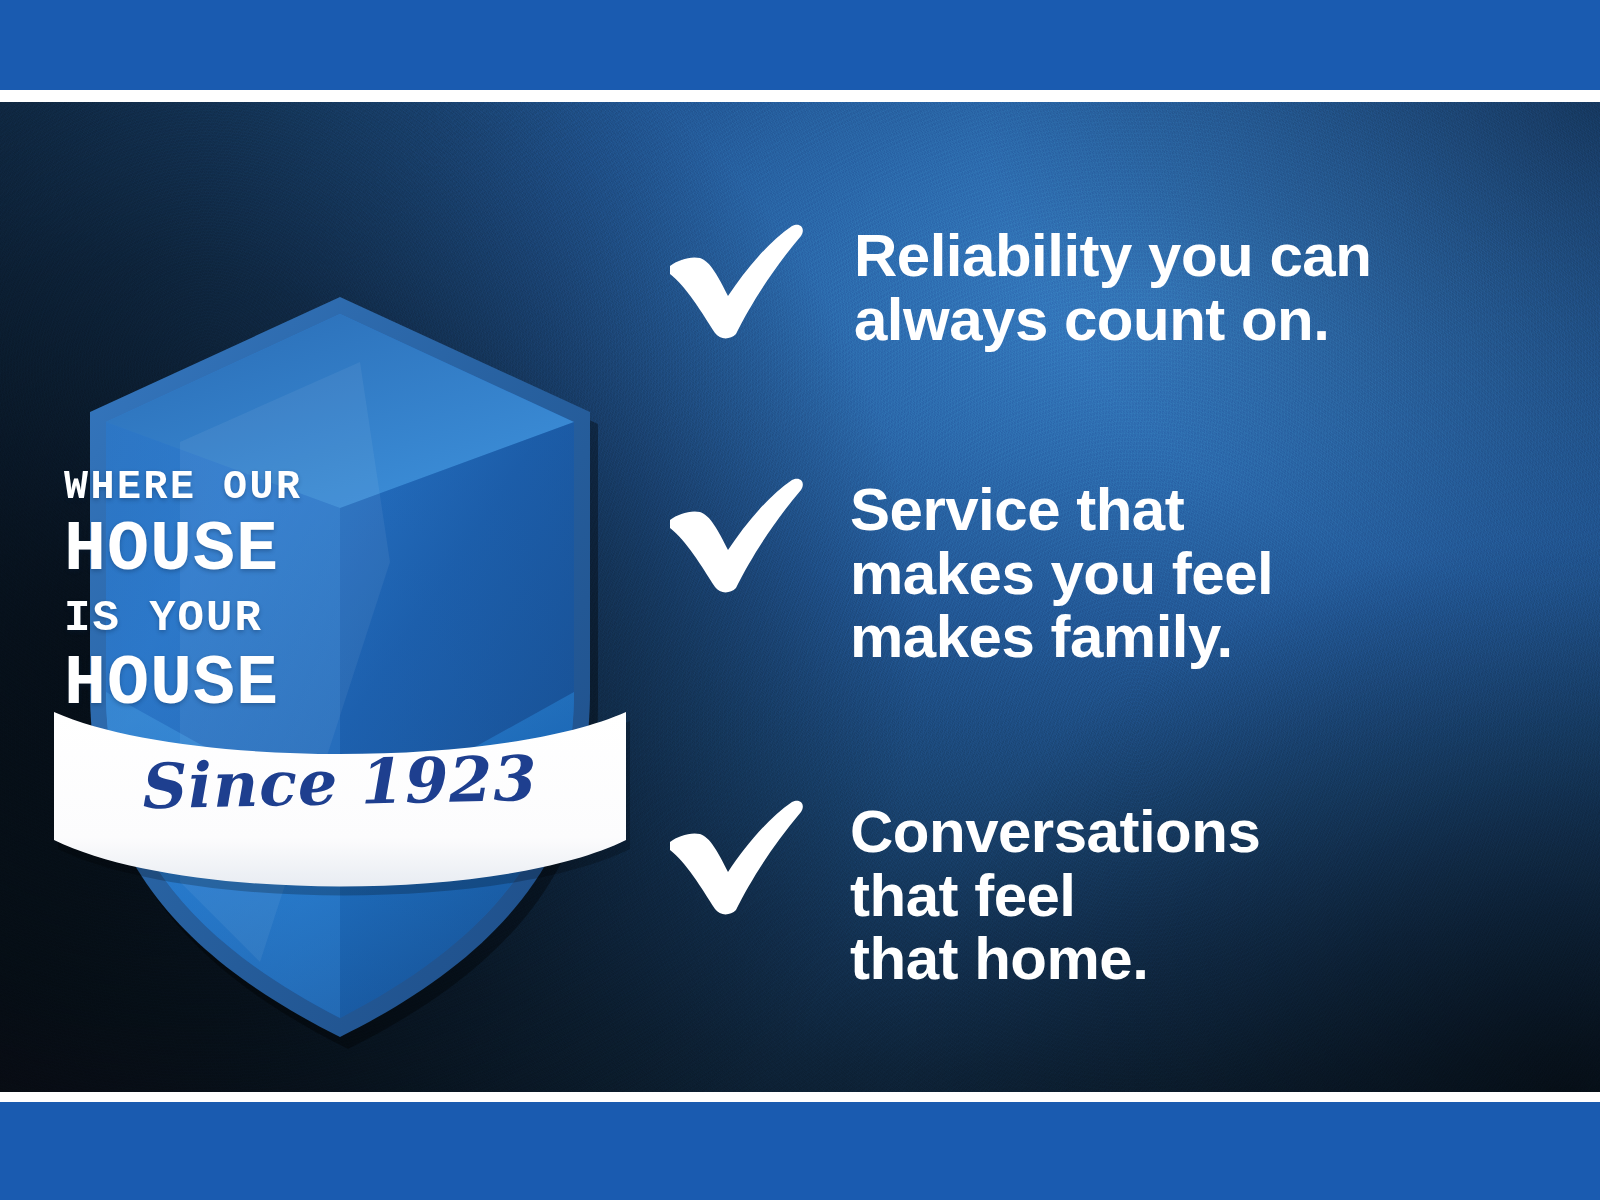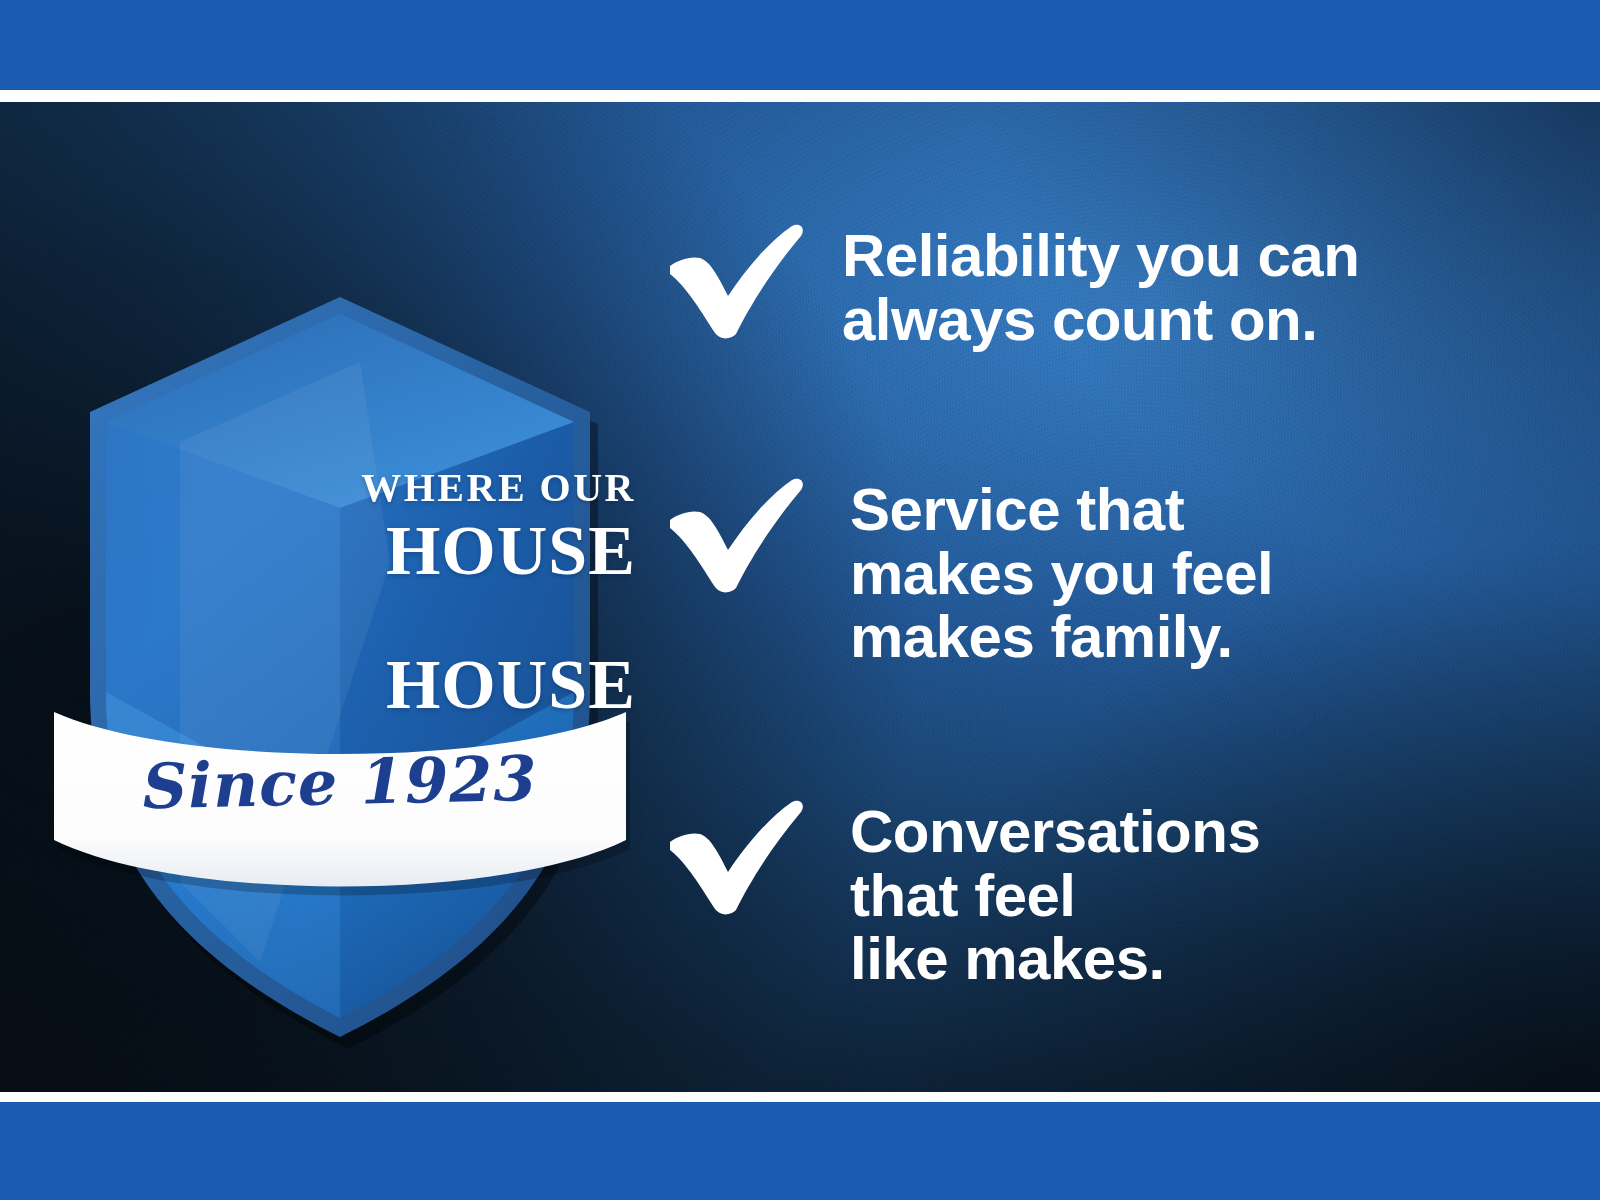--- a/index.html
+++ b/index.html
@@ -101,25 +101,25 @@
     left: 60px;
     top: 160px;   
     width: 560px;
     height: 790px;
   }
   #badge svg { display: block; width: 100%; height: 100%; overflow: visible; }
 
   
   .shield-text {
     position: absolute;
-    left: 16px;
+    left: 4px;
     width: 560px;
-    text-align: right;
+    text-align: left;
     color: #ffffff;
-    font-family: Liberation Serif, serif;
+    font-family: Liberation Mono, monospace;
     font-weight: 700;
     letter-spacing: .5px;
     line-height: 1;
     text-shadow: 0 2px 4px rgba(8,30,60,.30);
     white-space: nowrap;
   }
   .shield-text.l1 { top: 206px; font-size: 40px; letter-spacing: 2.5px; }
   .shield-text.l2 { top: 254px; font-size: 70px; letter-spacing: 1px; }
   .shield-text.l3 { top: 334px; font-size: 44px; letter-spacing: 2px; }
   .shield-text.l4 { top: 388px; font-size: 70px; letter-spacing: 1px; }
@@ -171,21 +171,21 @@
     flex: 1 1 auto;
     color: #ffffff;
     font-family: "Liberation Sans", sans-serif;
     font-weight: 700;
     font-size: 60px;
     line-height: 1.06;
     letter-spacing: -0.5px;
     padding-top: 4px;
     white-space: pre-line;
   }
-  .bullet.b1 .bullet-text { margin-left: 14px; }
+  .bullet.b1 .bullet-text { margin-left: 26px; }
   .bullet.b2 .bullet-text { margin-left: 22px; }
   .bullet.b3 .bullet-text { margin-left: 22px; }
 </style>
 </head>
 <body>
 
 <div id="poster">
 
   <div class="brand-bar top"></div>
   <div class="brand-bar bottom"></div>
@@ -260,20 +260,21 @@
         <path d="M120 180 L300 100 L330 300 L200 700 L120 620 Z" fill="#ffffff" opacity="0.06"></path>
 
         <path d="M-6 450 C120 506 440 506 566 450
                  L566 578 C440 640 120 640 -6 578 Z" fill="rgba(0,0,0,.22)" transform="translate(4,9)"></path>
         <path d="M-6 450 C120 506 440 506 566 450
                  L566 578 C440 640 120 640 -6 578 Z" fill="url(#ribbonGrad)"></path>
       </svg>
 
       <div class="shield-text l1">WHERE OUR</div>
       <div class="shield-text l2">HOUSE</div>
+      <div class="shield-text l3">IS YOUR</div>
       <div class="shield-text l4">HOUSE</div>
 
       <div class="shield-since">Since 1923</div>
     </div>
 
     <div id="bullets">
 
       <div class="bullet b1">
         <div class="check">
           <svg viewBox="0 0 150 120" xmlns="http://www.w3.org/2000/svg" aria-hidden="true">
@@ -305,18 +306,18 @@
         <div class="check">
           <svg viewBox="0 0 150 120" xmlns="http://www.w3.org/2000/svg" aria-hidden="true">
             <path d="M10 46 C18 40 30 36 40 38 C50 41 58 56 68 76
                      C84 52 106 24 132 6 C140 2 146 8 141 16
                      C112 50 90 86 76 114 C70 120 60 120 55 113
                      C42 93 26 66 10 54 Z" fill="#ffffff"></path>
           </svg>
         </div>
         <div class="bullet-text">Conversations
 that feel
-like makes.</div>
+that home.</div>
       </div>
 
     </div>
   </div>
 </div>
 
 </body></html>

